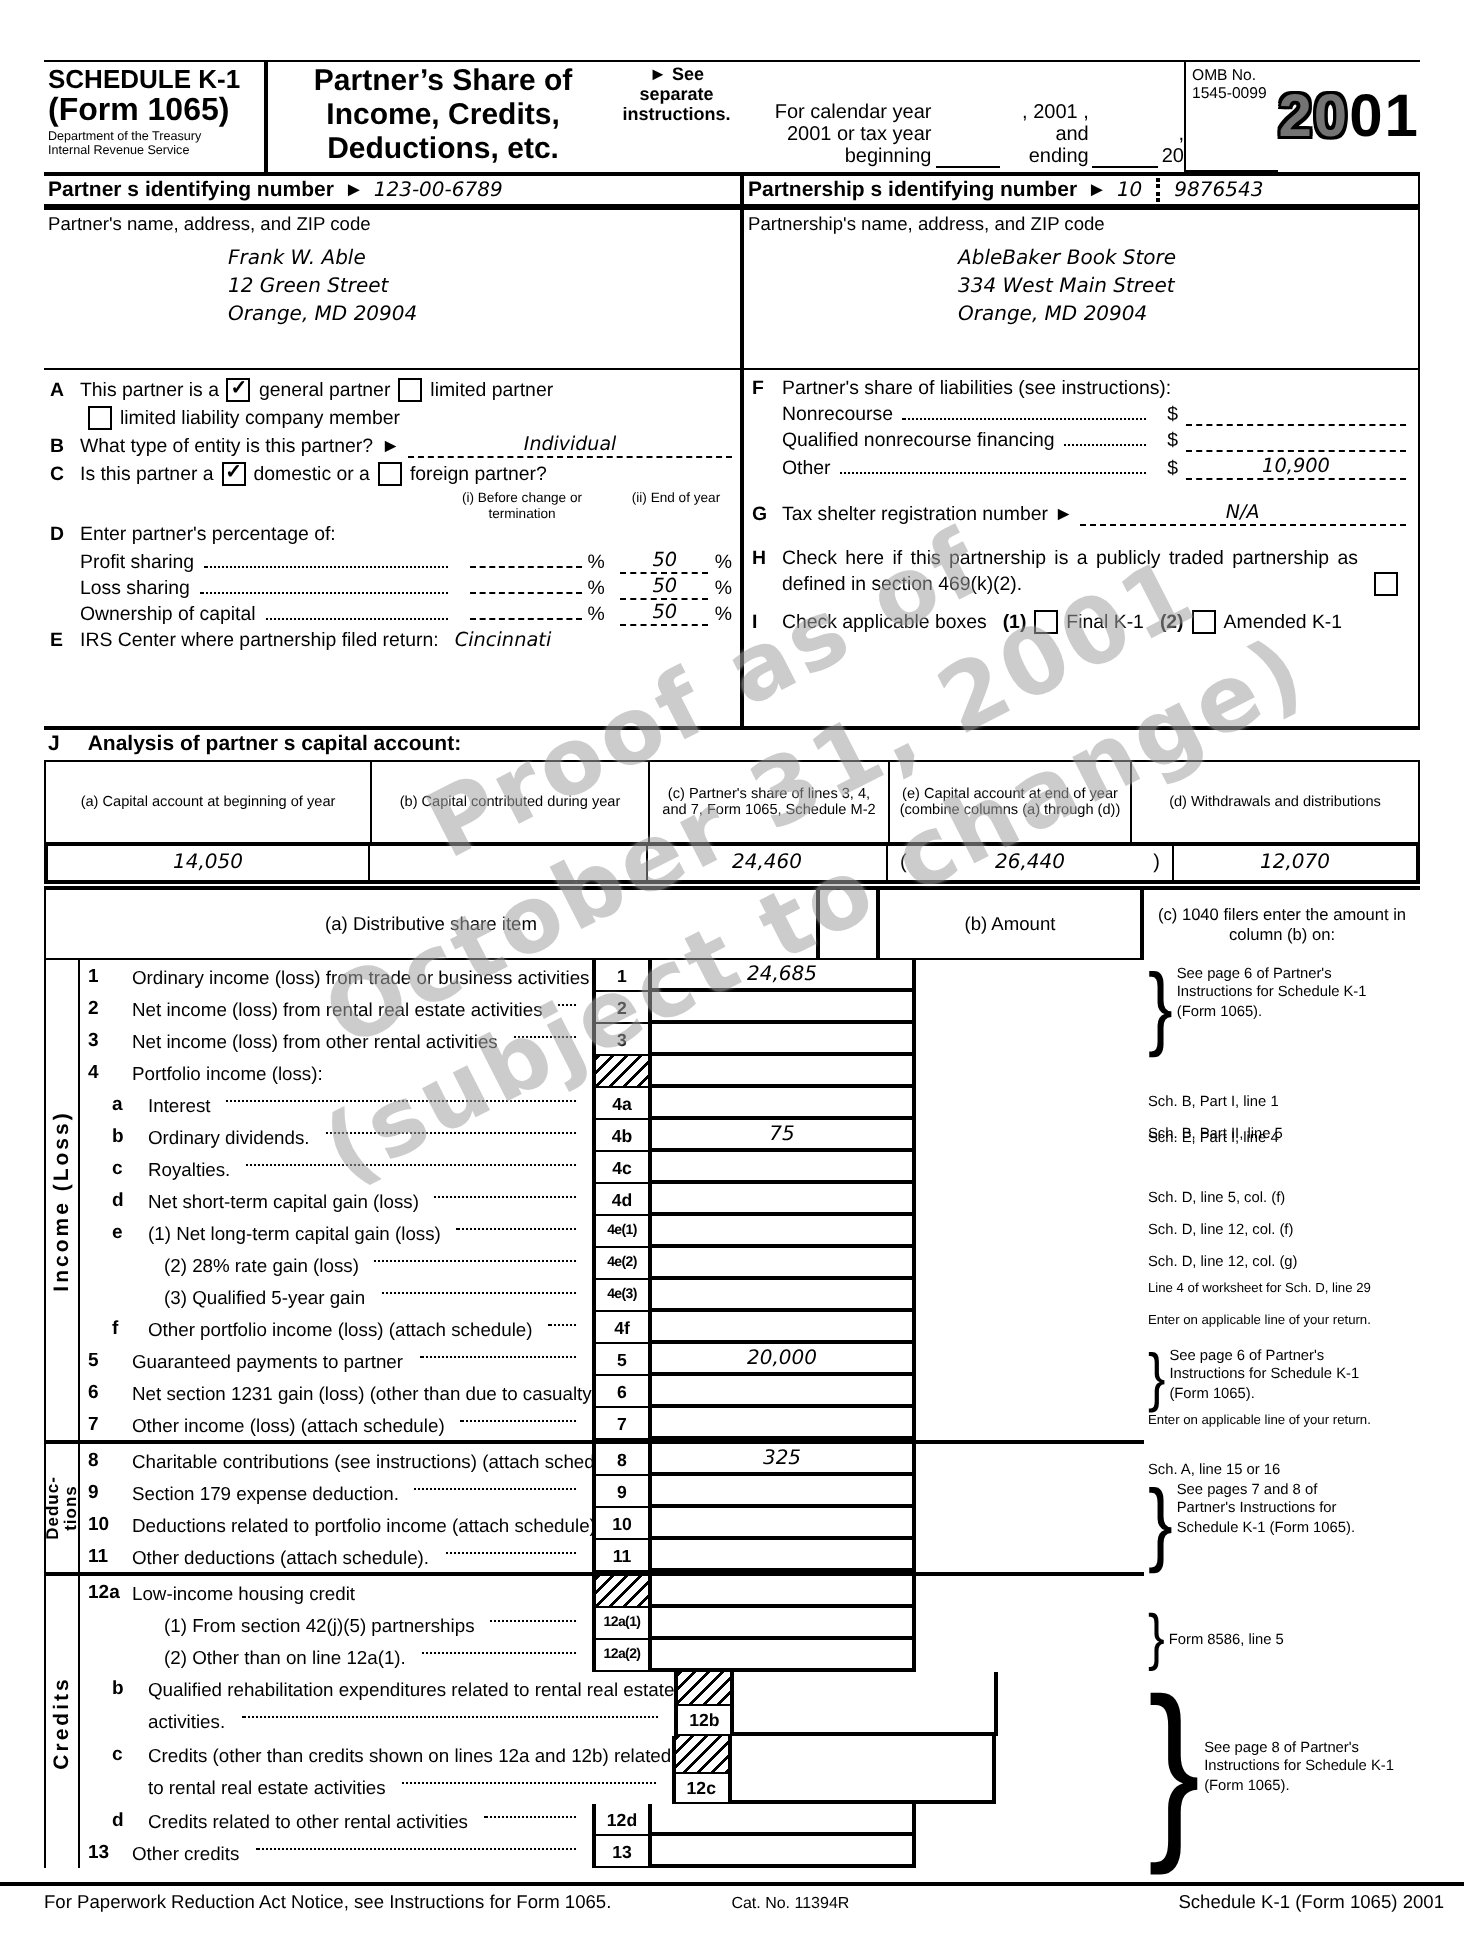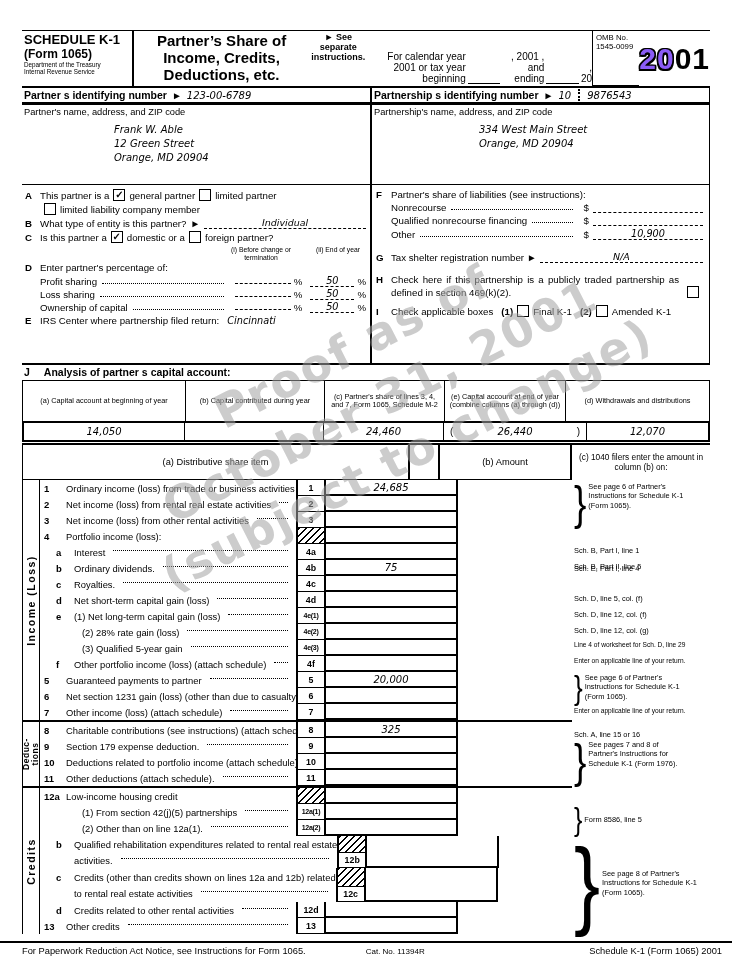--- a/index.html
+++ b/index.html
@@ -5,31 +5,31 @@
   html,body{margin:0;padding:0;background:#fff;}
   .page{position:relative;width:732px;height:974px;background:#fff;color:#000;
         font-family:"Liberation Sans",sans-serif;font-size:10px;overflow:hidden;}
   .b{font-weight:bold;}
   .hw{font-family:"DejaVu Sans",sans-serif;font-style:italic;}
   
   .hdr{position:absolute;left:22px;top:30px;width:688px;height:58px;display:flex;
        border-top:1.5px solid #000;border-bottom:2px solid #000;box-sizing:border-box;}
   .hdr-left{width:112px;border-right:2px solid #000;box-sizing:border-box;padding:1px 2px;}
   .sk{font-weight:bold;font-size:13px;}
-  .fm{font-weight:bold;font-size:12px;}
+  .fm{font-weight:bold;font-size:16px;}
   .dept{font-size:6.3px;line-height:7px;}
   .hdr-center{flex:1;text-align:center;display:flex;flex-direction:row;}
   .title{font-weight:bold;font-size:15px;margin-top:1px;}
   .subtitle{font-size:9px;font-weight:bold;margin-top:1px;}
   .calline{font-size:10px;margin-top:auto;margin-bottom:2px;display:flex;justify-content:center;align-items:flex-end;text-align:right;}
   .blank{display:inline-block;width:66px;border-bottom:1px solid #000;height:8px;margin:0 2px;}
   .hdr-right{width:118px;border-left:1.5px solid #000;box-sizing:border-box;display:flex;flex-direction:row;}
   .omb{font-size:7.8px;padding:2px 3px;border-bottom:1.5px solid #000;}
   .year{flex:1;display:flex;align-items:center;justify-content:center;font-size:30px;font-weight:bold;letter-spacing:1px;}
-  .yr-o{color:#8b5cf6;text-shadow:-1.5px -1.5px 0 #000,1.5px -1.5px 0 #000,-1.5px 1.5px 0 #000,
+  .yr-o{color:#737373;text-shadow:-1.5px -1.5px 0 #000,1.5px -1.5px 0 #000,-1.5px 1.5px 0 #000,
         1.5px 1.5px 0 #000,0 -1.5px 0 #000,0 1.5px 0 #000,-1.5px 0 0 #000,1.5px 0 0 #000;}
   
   .idrow{position:absolute;left:22px;top:88px;width:688px;height:17px;display:flex;
          border-bottom:3px solid #000;box-sizing:border-box;border-right:1.5px solid #000;}
   .idl{width:350px;border-right:2px solid #000;box-sizing:border-box;display:flex;align-items:center;gap:5px;padding-left:2px;}
   .idr{flex:1;display:flex;align-items:center;gap:5px;padding-left:2px;}
   .idlabel{font-weight:bold;font-size:10.5px;}
   .idval{font-size:10px;}
   .idsep{border-left:2px dotted #000;height:12px;margin:0 2px;}
   
@@ -192,20 +192,21 @@
       <div class="nmlabel">Partner's name, address, and ZIP code</div>
       <div class="addr hw">
         <div>Frank W. Able</div>
         <div>12 Green Street</div>
         <div>Orange, MD 20904</div>
       </div>
     </div>
     <div class="nmr">
       <div class="nmlabel">Partnership's name, address, and ZIP code</div>
       <div class="addr hw">
+        <div>AbleBaker Book Store</div>
         <div>334 West Main Street</div>
         <div>Orange, MD 20904</div>
       </div>
     </div>
   </div>
 
   <div class="secAE">
     <div class="srow">
       <span class="slet">A</span>
       <span>This partner is a</span>
@@ -622,21 +623,21 @@
           <div class="note" style="top: 8px;">
             <div class="notelines">
               <div>Sch. A, line 15 or 16</div>
             </div>
           </div>
           <div class="note" style="top: 18px;">
             <span class="brace" style="font-size: 37px; line-height: 44px;">}</span>
             <div class="notelines">
               <div>See pages 7 and 8 of</div>
               <div>Partner's Instructions for</div>
-              <div>Schedule K-1 (Form 1976).</div>
+              <div>Schedule K-1 (Form 1065).</div>
             </div>
           </div>
         </div>
     </div>
 
     <div class="sep"></div>
 
     <div class="sec" id="sec-cred">
       <div class="band">
         <span class="bandtxt">Credits</span>

